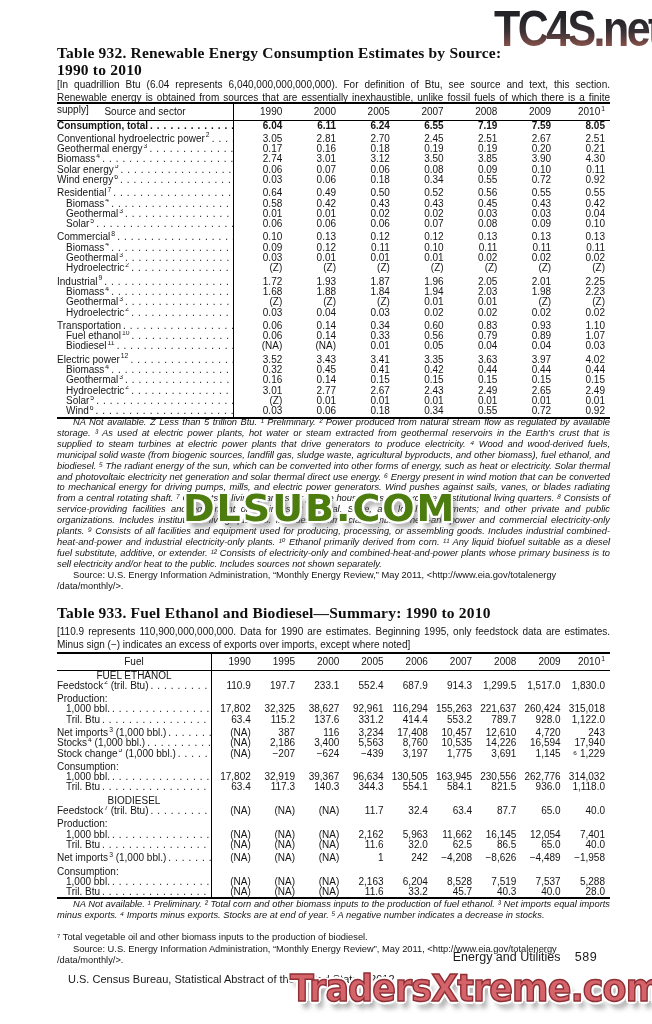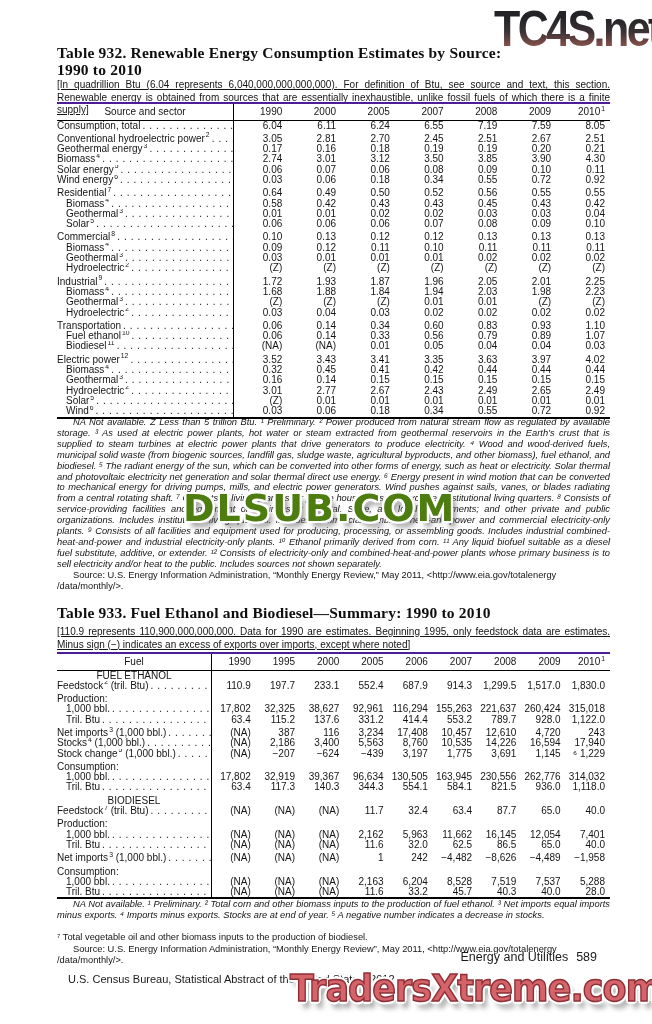--- a/index.html
+++ b/index.html
@@ -4,52 +4,52 @@
 <style>
   html,body{margin:0;padding:0;background:#e8e8e8;}
   .page{position:relative;width:652px;height:1024px;background:#ffffff;overflow:hidden;
         font-family:"Liberation Sans","DejaVu Sans",sans-serif;color:#141414;}
   .abs{position:absolute;}
   .cx{left:57px;width:553px;}
 
   
   .ttl{font-family:"Liberation Serif","DejaVu Serif",serif;font-weight:bold;
        font-size:15.5px;line-height:18px;letter-spacing:.2px;color:#0e0e0e;}
-  .note{font-size:10px;line-height:12.6px;text-align:justify;text-decoration:underline;}
+  .note{font-size:10px;line-height:12.6px;text-align:justify;}
 
   
   table.dtable{width:553px;table-layout:fixed;border-collapse:collapse;
-               border-top:2px solid #4c1d95;border-bottom:2px solid #000;font-size:10px;}
+               border-top:2px solid #000000;border-bottom:2px solid #000;font-size:10px;}
   .dtable th{font-weight:normal;padding:3px 0 2px;border-bottom:1px solid #000;line-height:10.5px;}
   .dtable th.hlbl{text-align:center;border-right:1px solid #000;}
   .dtable th.num{text-align:right;padding-right:5px;}
   .t932 .hlbl{width:176px;}
   .t933 .hlbl{width:154px;}
   .dtable td{padding:0;line-height:10.3px;vertical-align:bottom;}
   .dtable td.lbl{border-right:1px solid #000;overflow:hidden;}
   .dtable td.num{text-align:right;padding-right:5px;white-space:nowrap;}
   tr.gap td{padding-top:3px;}
-  tr.bold{font-weight:normal;margin-left:8px;}
+  tr.bold{font-weight:bold;margin-left:8px;}
   .lblflex{display:flex;align-items:baseline;}
   .ltext{white-space:nowrap;}
   .ind .lblflex{padding-left:9px;}
   .sec .lblflex{justify-content:center;}
   .leader{flex:1;overflow:hidden;white-space:nowrap;margin-left:2px;}
   .leader::after{content:". . . . . . . . . . . . . . . . . . . . . . . . . . . . . . . . . . . . . . . . . . . . . . . . . .";letter-spacing:.6px;}
   sup{font-size:6.8px;line-height:0;vertical-align:super;margin-left:1px;}
 
   
   .fn{font-size:9.3px;line-height:10.9px;text-align:justify;}
   .fni{text-indent:16px;font-style:italic;}
   .srcline{font-size:9.3px;line-height:10.9px;}
   .srcline.l1{padding-left:16px;}
 
   
   .pgfoot{font-size:12.5px;color:#1a1a1a;}
-  .pgfoot .pgnum{margin-left:8px;}
+  .pgfoot .pgnum{margin-left:14px;font-family:Liberation Mono, monospace;}
   .credit{font-size:11px;color:#1a1a1a;}
 
   
   .wm-tc4s{top:0px;right:-8px;font-family:"Liberation Sans","DejaVu Sans",sans-serif;
     font-weight:900;font-size:50px;letter-spacing:-3px;
     transform:scaleX(.86);transform-origin:100% 0;
     background:linear-gradient(#232327 30%,#3c3236 55%,#96584e 85%,#a06a5e);
     -webkit-background-clip:text;background-clip:text;color:transparent;z-index:5;}
   .wm-dlsub{top:486px;left:183px;font-family:"DejaVu Sans","Liberation Sans",sans-serif;
     font-weight:900;font-size:38px;letter-spacing:2px;color:#4d7c0f;z-index:6;
@@ -750,21 +750,21 @@
             <span class="lblflex">
               <span class="ltext">Net imports<sup>3</sup> (1,000 bbl.)</span>
               <span class="leader"></span>
             </span>
           </td>
           <td class="num">(NA)</td>
           <td class="num">(NA)</td>
           <td class="num">(NA)</td>
           <td class="num">1</td>
           <td class="num">242</td>
-          <td class="num">−4,482</td>
+          <td class="num">−4,208</td>
           <td class="num">−8,626</td>
           <td class="num">−4,489</td>
           <td class="num">−1,958</td>
         </tr>
         <tr class="gap">
           <td class="lbl">
             <span class="lblflex">
               <span class="ltext">Consumption:</span>
             </span>
           </td>

